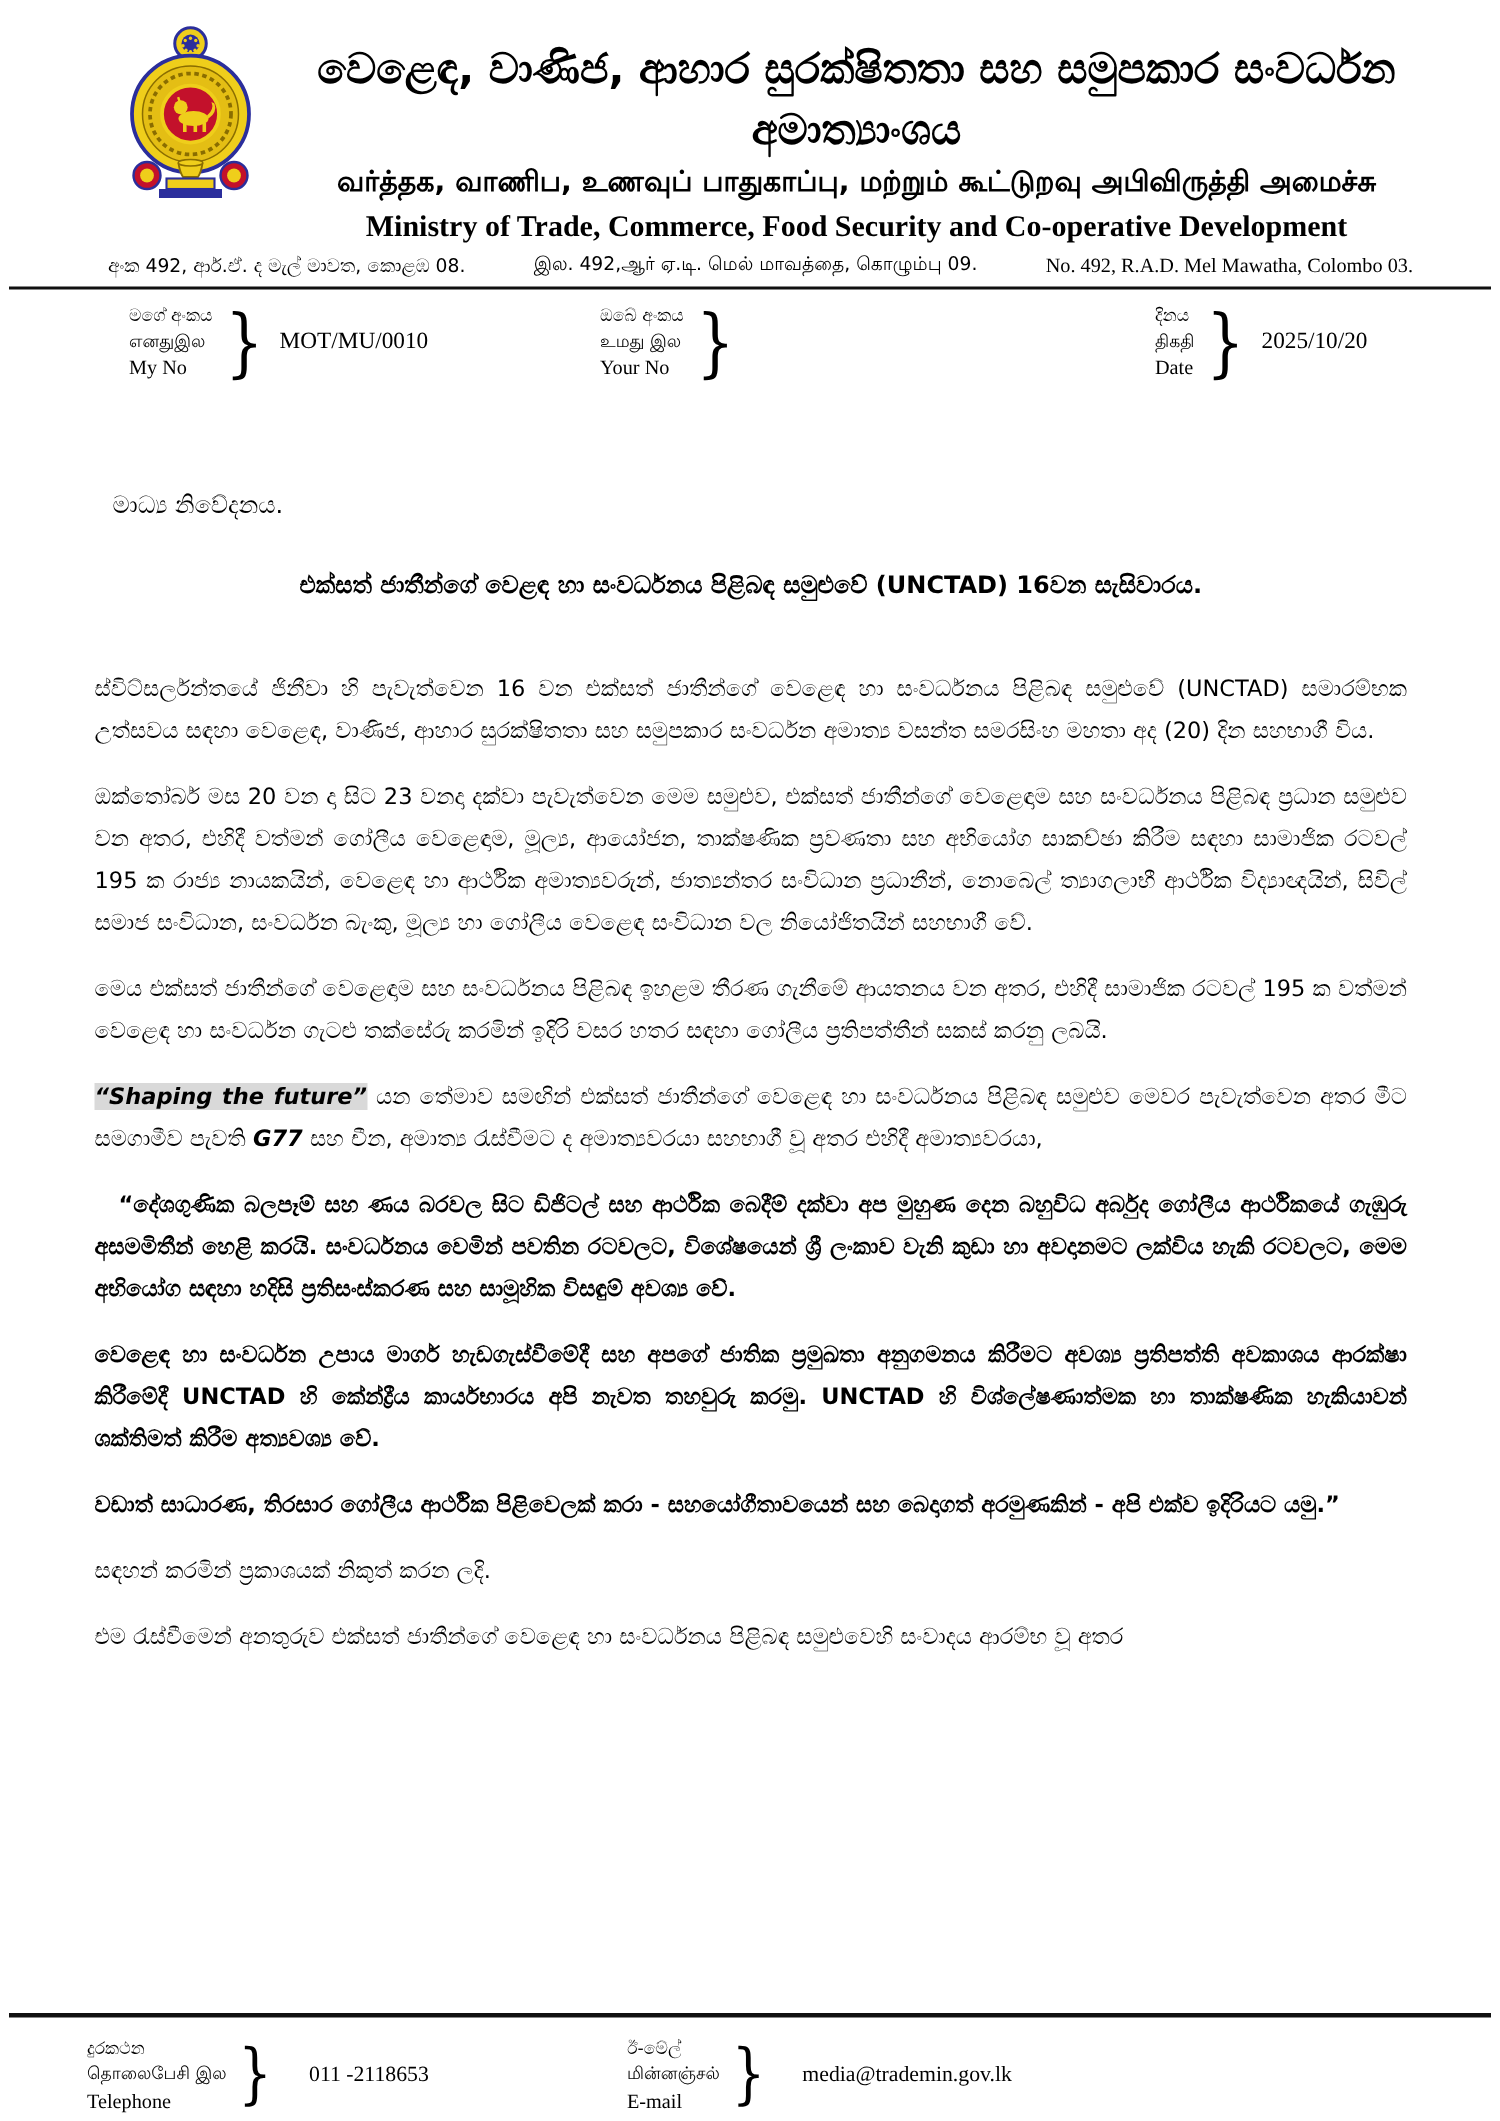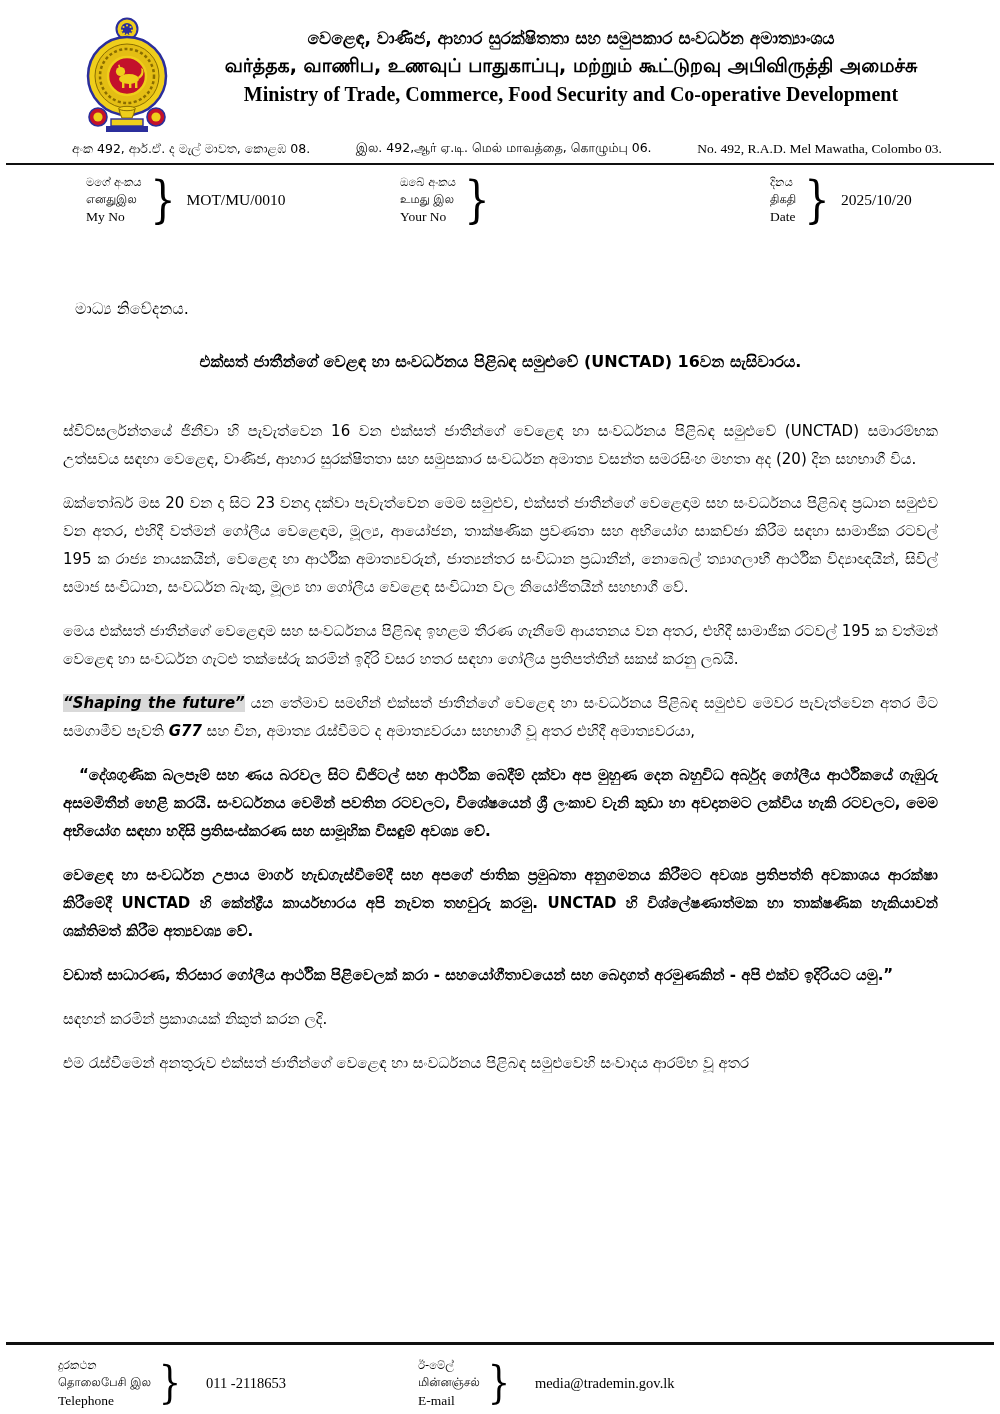--- a/index.html
+++ b/index.html
@@ -5,21 +5,21 @@
   html,body { margin:0; padding:0; background:#888; }
   .page {
     position:relative; width:1000px; height:1414px; margin:0 auto;
     background:#ffffff; color:#000; overflow:hidden;
     font-family:"DejaVu Sans","Liberation Sans",sans-serif;
   }
   
   .hdr { display:flex; padding:16px 36px 0 76px; }
   .emblem { width:102px; height:122px; flex:0 0 102px; }
   .titles { flex:1; text-align:center; padding-top:10px; }
-  .t-si { font-size:17px; font-weight:700; line-height:1.45; }
+  .t-si { font-size:28px; font-weight:700; line-height:1.45; }
   .t-ta { font-size:19px;  font-weight:700; line-height:1.5; }
   .t-en { font-family:"Liberation Serif","DejaVu Serif",serif; font-size:20px; font-weight:700; line-height:1.5; }
   .addr-row { display:flex; justify-content:space-between; align-items:flex-end;
     padding:2px 58px 6px 72px; }
   .addr-si { font-size:12.5px; }
   .addr-ta { font-size:12.5px; }
   .addr-en { font-family:"Liberation Serif","DejaVu Serif",serif; font-size:13.5px; }
   .rule  { border-top:2.5px solid #101010; margin:0 6px; }
   .rule2 { border-top:3px solid #101010; margin:0 6px 8px 6px; }
   
@@ -96,21 +96,21 @@
     </svg>
     <div class="titles">
       <div class="t-si">වෙළෙඳ, වාණිජ, ආහාර සුරක්ෂිතතා සහ සමුපකාර සංවර්ධන අමාත්‍යාංශය</div>
       <div class="t-ta">வர்த்தக, வாணிப, உணவுப் பாதுகாப்பு, மற்றும் கூட்டுறவு அபிவிருத்தி அமைச்சு</div>
       <div class="t-en">Ministry of Trade, Commerce, Food Security and Co-operative Development</div>
     </div>
   </div>
 
   <div class="addr-row">
     <span class="addr-si">අංක 492, ආර්.ඒ. ද මැල් මාවත, කොළඹ 08.</span>
-    <span class="addr-ta">இல. 492,ஆர் ஏ.டி. மெல் மாவத்தை, கொழும்பு 06.</span>
+    <span class="addr-ta">இல. 492,ஆர் ஏ.டி. மெல் மாவத்தை, கொழும்பு 09.</span>
     <span class="addr-en">No. 492, R.A.D. Mel Mawatha, Colombo 03.</span>
   </div>
 
   <div class="rule"></div>
 
   <div class="ref-row">
     <div class="ref-group" style="left:86px">
       <div class="stack">
         <span class="si">මගේ අංකය</span>
         <span class="ta">எனதுஇல</span>

